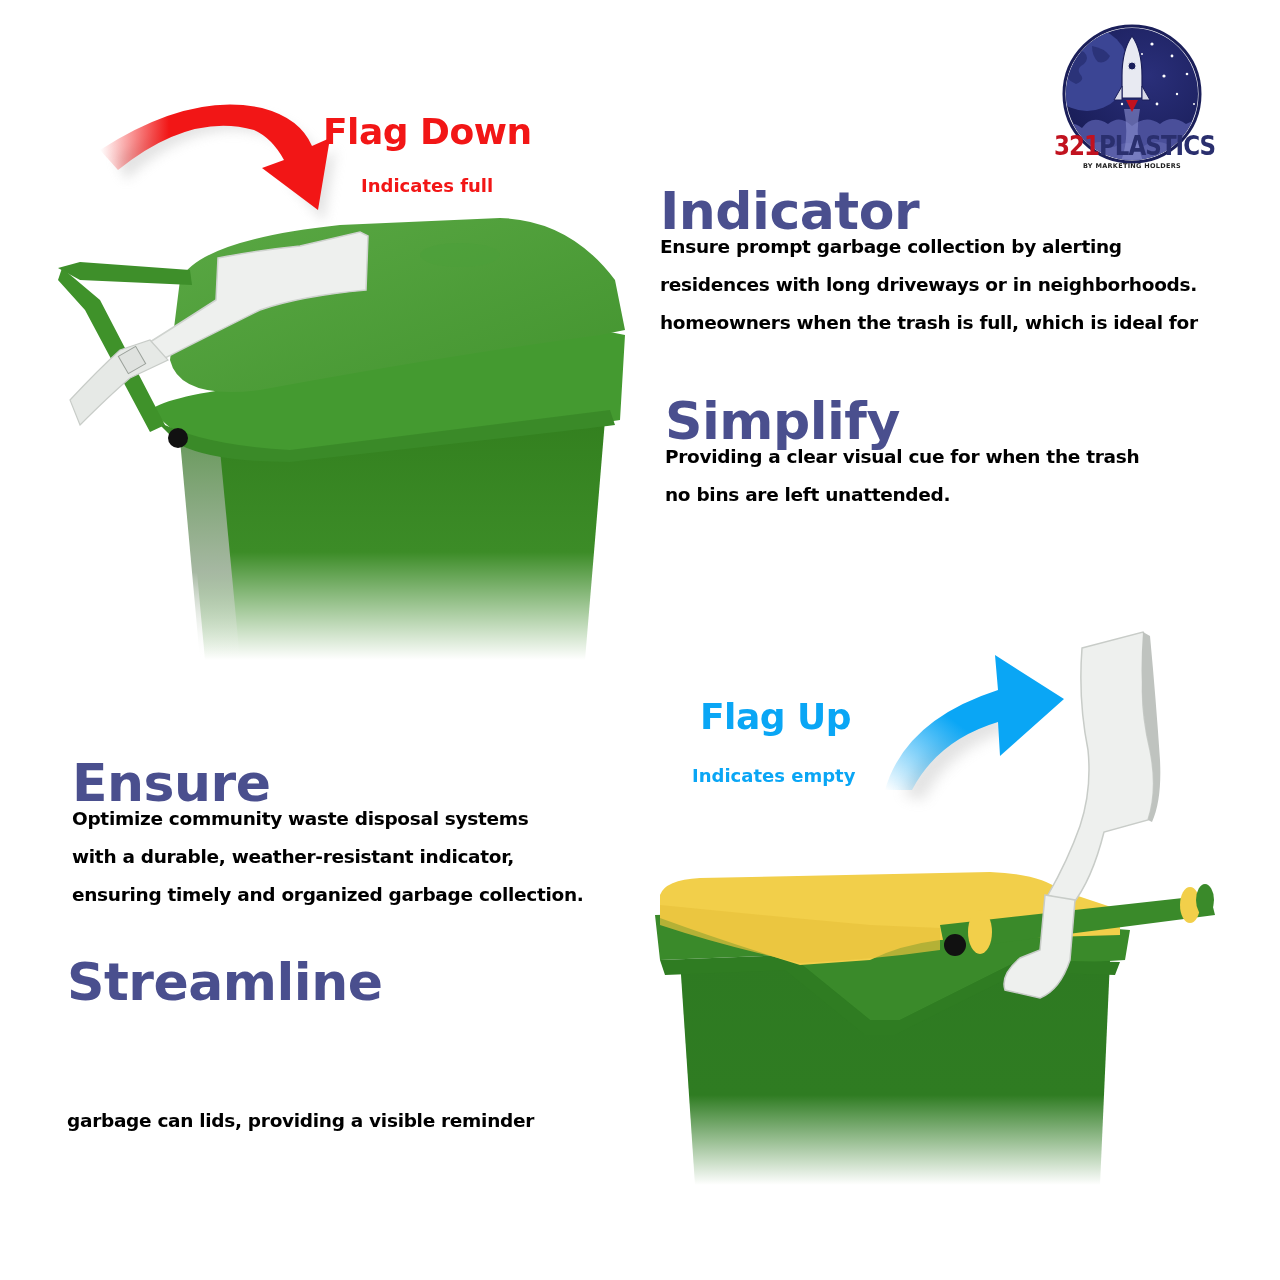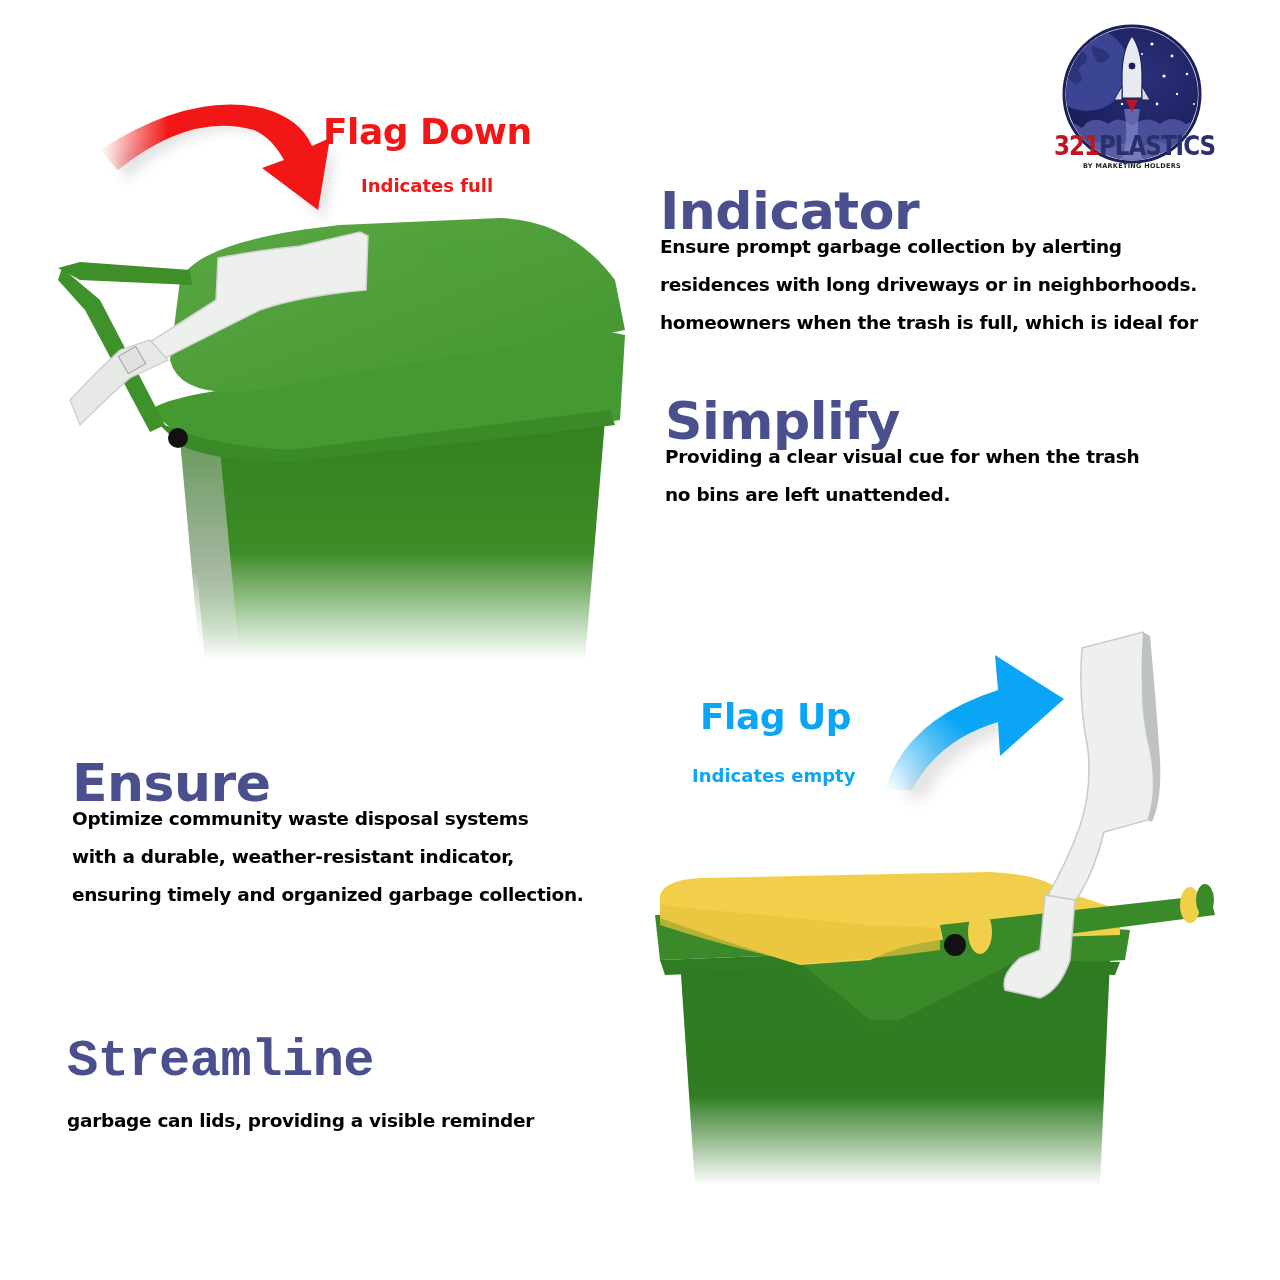--- a/index.html
+++ b/index.html
@@ -218,18 +218,18 @@
 <h2 class="callout-title blue" style="left:700px; top:699px;">Flag Up</h2>
 <p class="callout-sub blue" style="left:692px; top:767px;">Indicates empty</p>
 
 <h2 class="heading" style="left:72px; top:757px;">Ensure</h2>
 <div class="body-text" style="left:72px; top:800px;">
   <span>Optimize community waste disposal systems</span>
   <span>with a durable, weather-resistant indicator,</span>
   <span>ensuring timely and organized garbage collection.</span>
 </div>
 
-<h2 class="heading" style="left:67px; top:1036px;font-family:Liberation Mono, monospace;">Streamline</h2>
+<h2 class="heading" style="left:67px; top:956px;">Streamline</h2>
 <div class="body-text" style="left:67px; top:1026px; white-space:pre;">
   <span>garbage can lids, providing a visible reminder</span>
   
   
 </div>
 
 </body></html>

